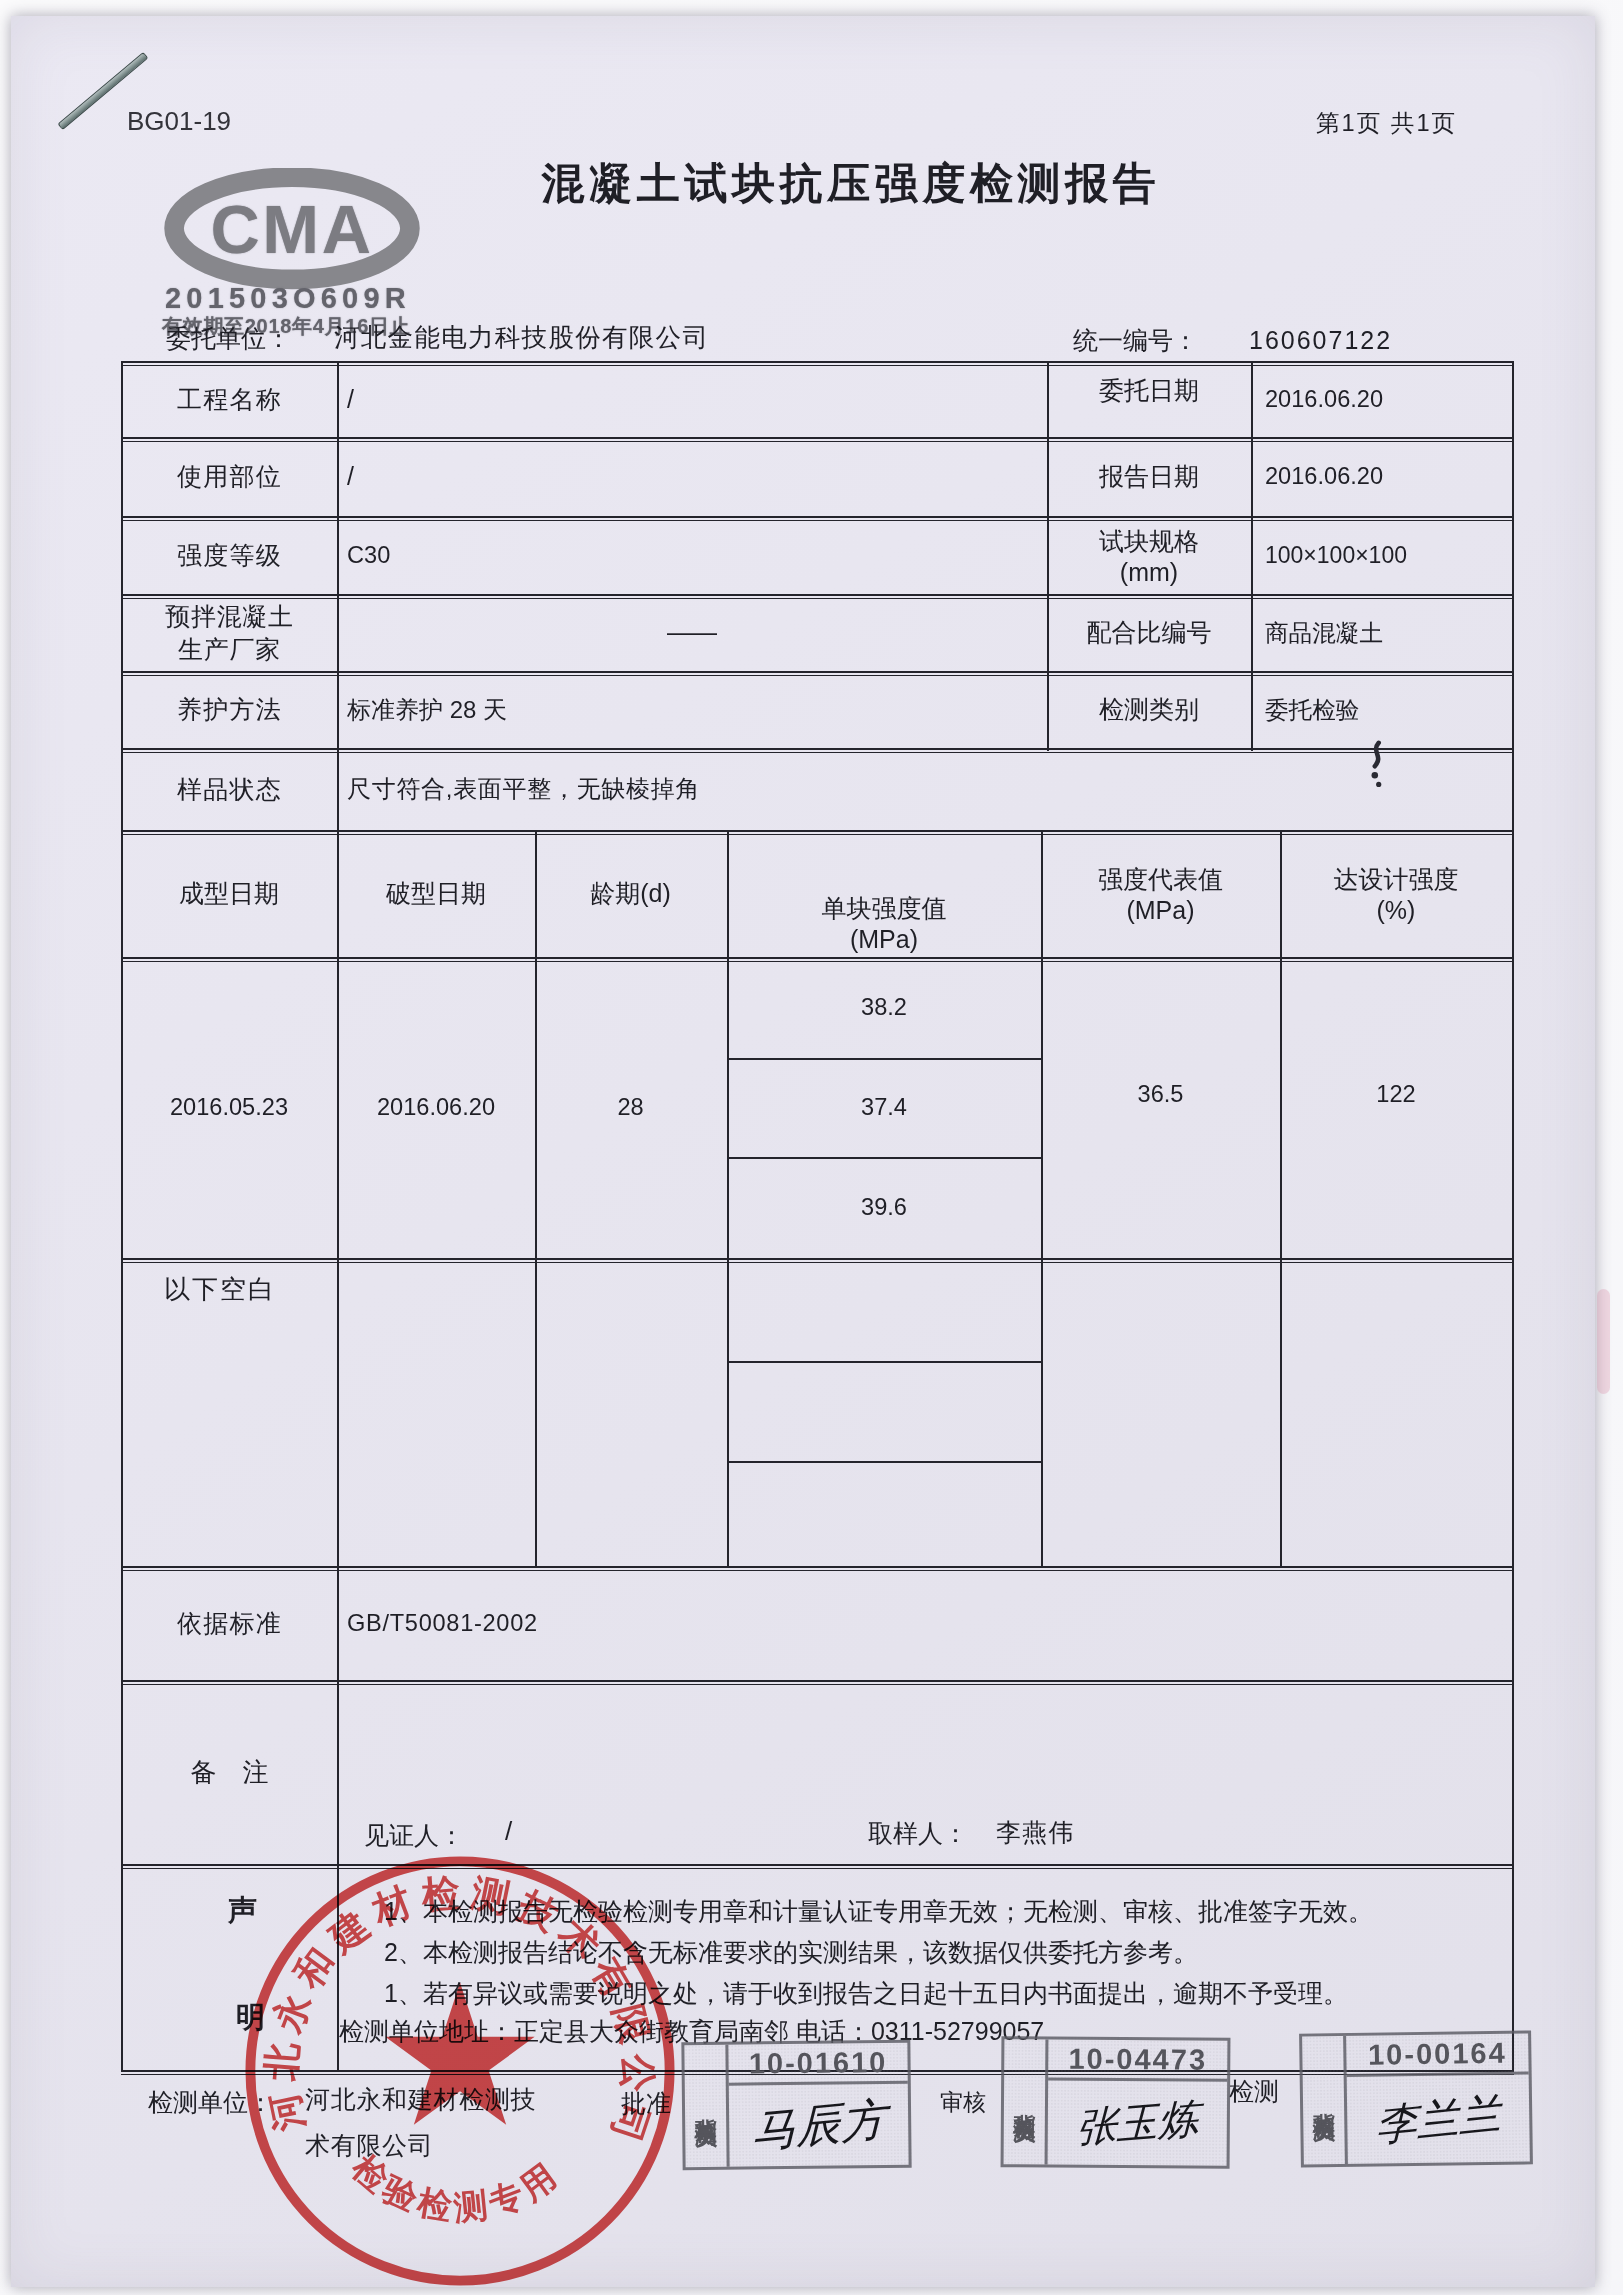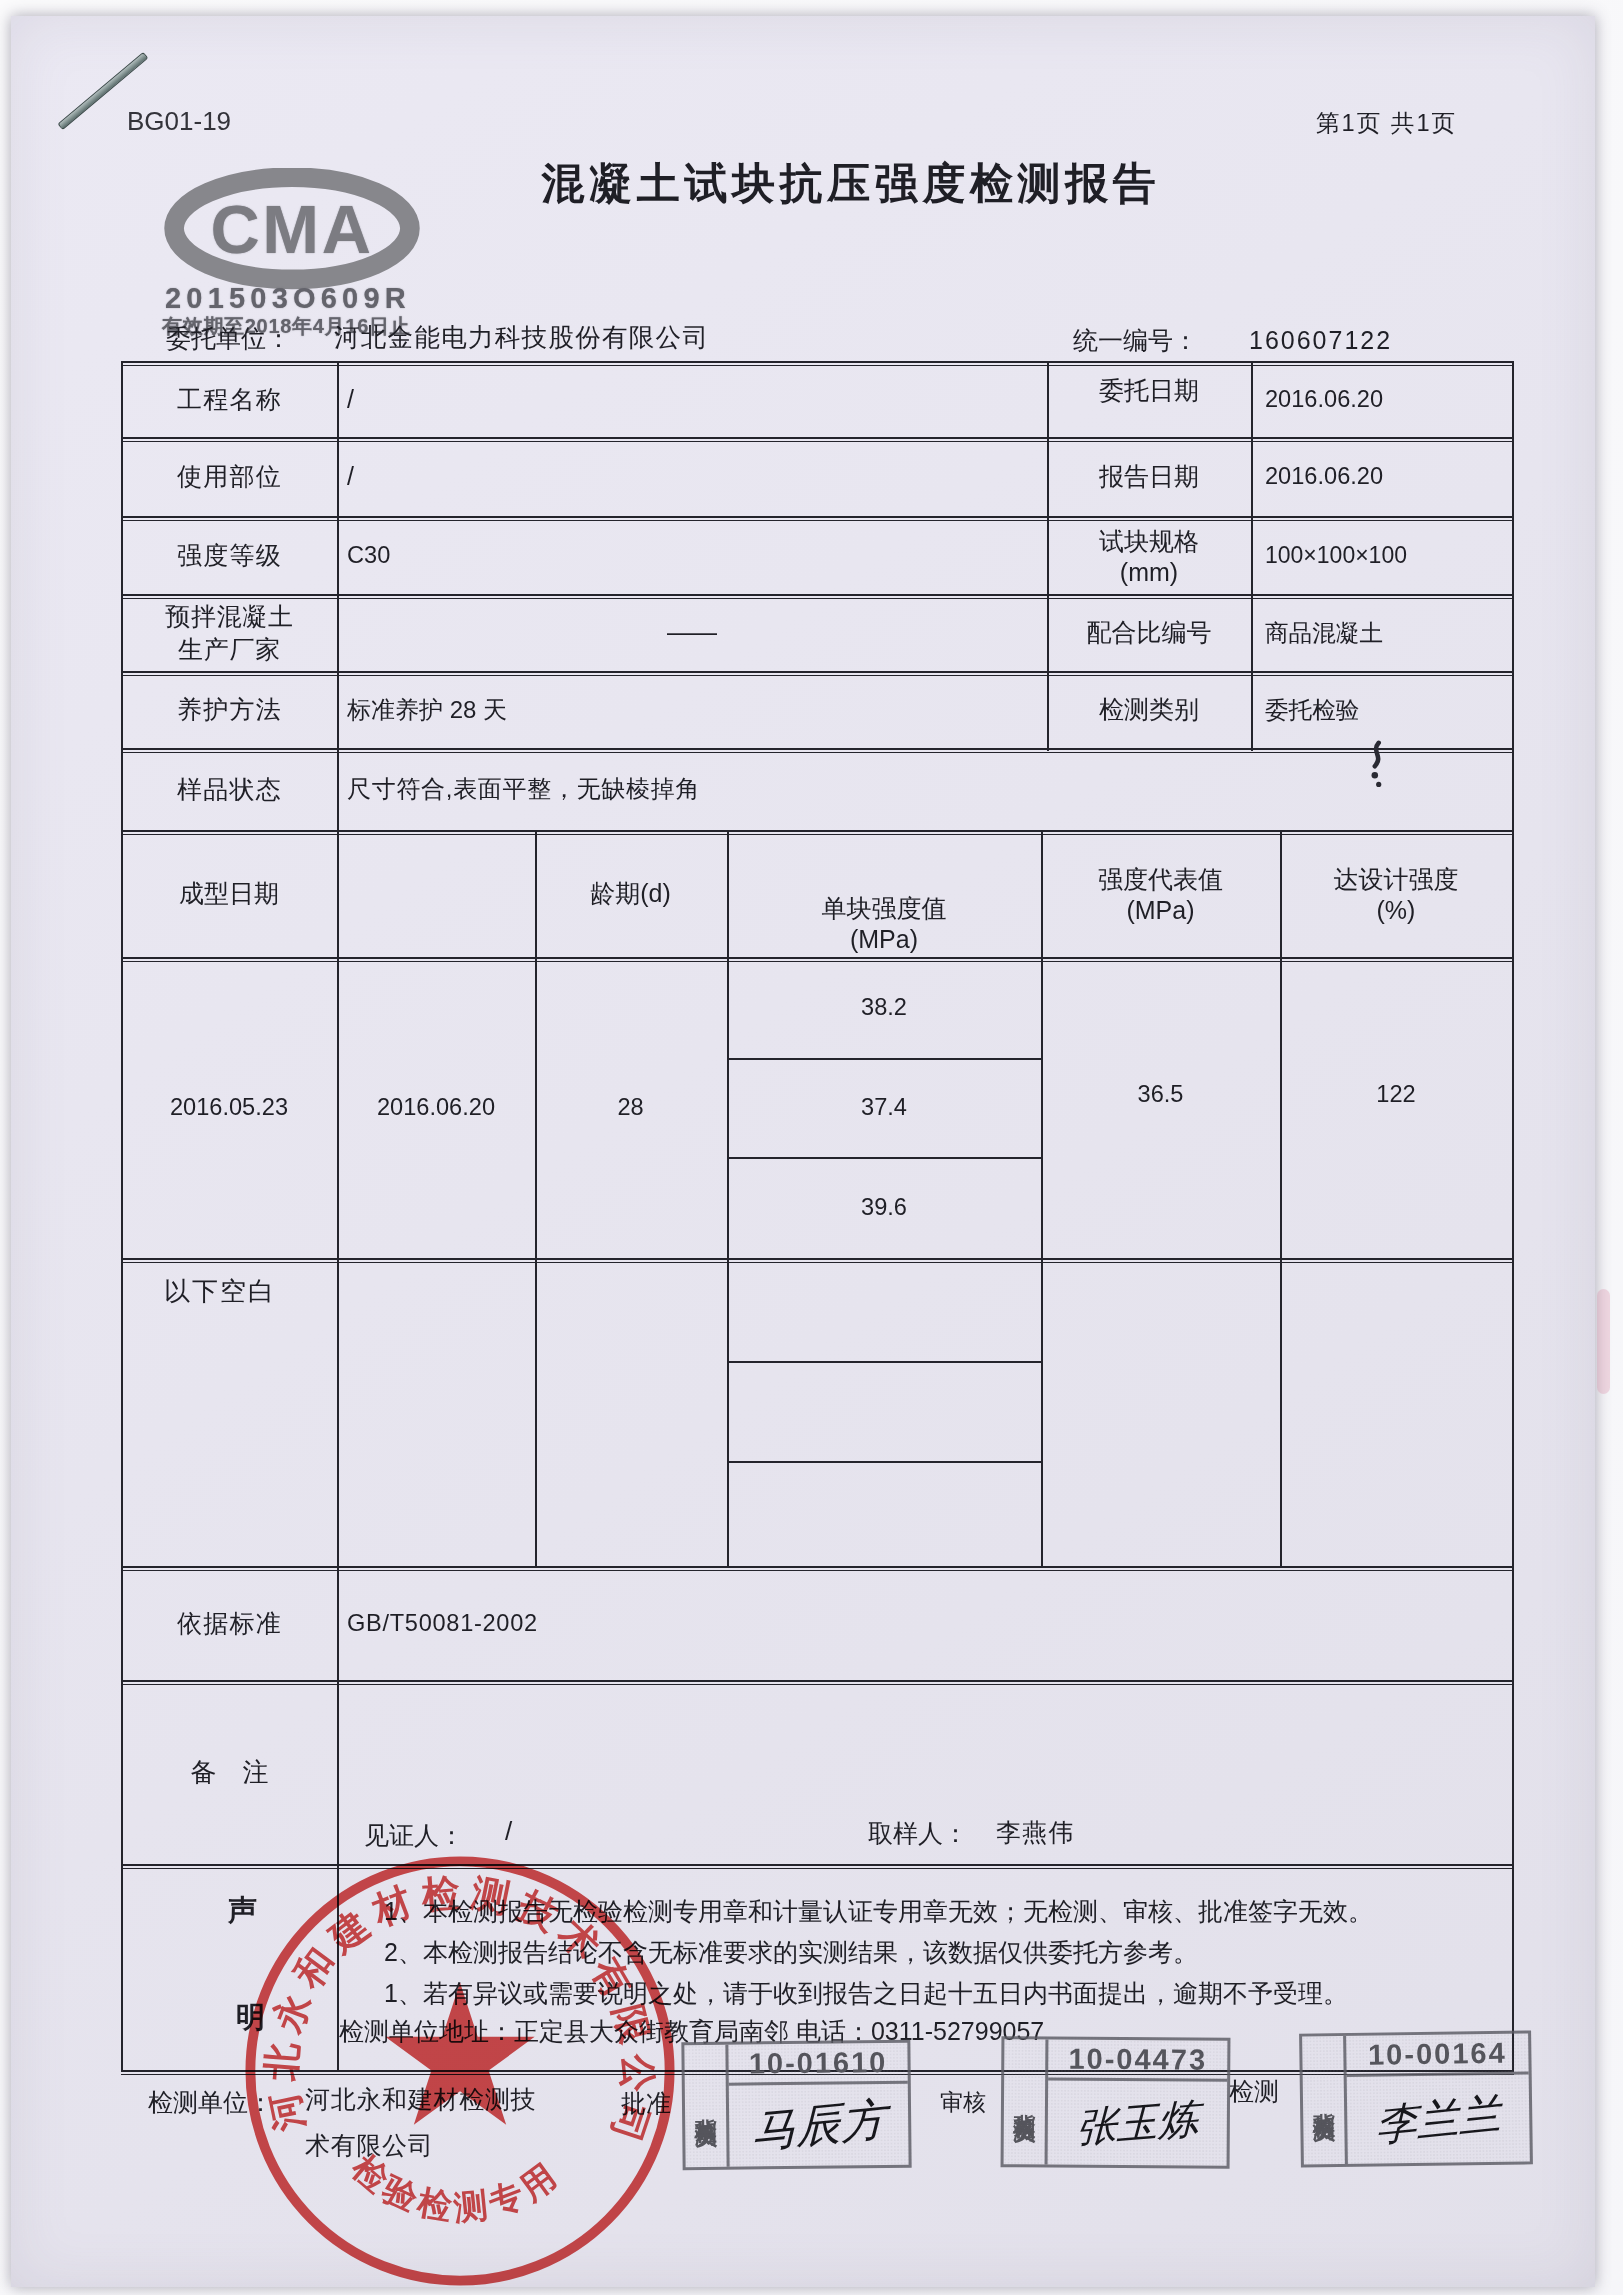--- a/index.html
+++ b/index.html
@@ -111,38 +111,39 @@
 
   <div class="cell" style="left:128px; top:671px; width:203px; height:77px; font-size:25px; letter-spacing:1.3px;">养护方法</div>
   <div class="cellL" style="left:347px; top:671px; width:655px; height:77px; font-size:24px;">标准养护 28 天</div>
   <div class="cell" style="left:1047px; top:671px; width:204px; height:77px; font-size:25px;">检测类别</div>
   <div class="cellL" style="left:1265px; top:671px; width:236px; height:77px; font-size:23.6px;">委托检验</div>
 
   <div class="cell" style="left:128px; top:748px; width:203px; height:82px; font-size:25px; letter-spacing:1.3px;">样品状态</div>
   <div class="cellL" style="left:347px; top:748px; width:1113px; height:82px; font-size:24px; letter-spacing:0.7px;">尺寸符合,表面平整，无缺棱掉角</div>
 
   <div class="cell" style="left:121px; top:830px; width:216px; height:127px; font-size:25px;">成型日期</div>
+  <div class="cell" style="left:337px; top:830px; width:198px; height:127px; font-size:25px;">破型日期</div>
   <div class="cell" style="left:535px; top:830px; width:191px; height:127px; font-size:25px;">龄期(d)</div>
   <div class="cell" style="left:727px; top:876px; width:314px; height:93px; font-size:25px;">单块强度值
 (MPa)</div>
   <div class="cell" style="left:1041px; top:830px; width:239px; height:127px; font-size:25px;">强度代表值
 (MPa)</div>
   <div class="cell" style="left:1280px; top:830px; width:232px; height:127px; font-size:25px;">达设计强度
 (%)</div>
 
   <div class="cell" style="left:121px; top:957px; width:216px; height:301px; font-size:23.6px;">2016.05.23</div>
   <div class="cell" style="left:337px; top:957px; width:198px; height:301px; font-size:23.6px;">2016.06.20</div>
   <div class="cell" style="left:535px; top:957px; width:191px; height:301px; font-size:23.6px;">28</div>
   <div class="cell" style="left:727px; top:957px; width:314px; height:101px; font-size:23.6px;">38.2</div>
   <div class="cell" style="left:727px; top:1058px; width:314px; height:98px; font-size:23.6px;">37.4</div>
   <div class="cell" style="left:727px; top:1157px; width:314px; height:101px; font-size:23.6px;">39.6</div>
   <div class="cell" style="left:1041px; top:957px; width:239px; height:275px; font-size:23.6px;">36.5</div>
   <div class="cell" style="left:1280px; top:957px; width:232px; height:275px; font-size:23.6px;">122</div>
 
-  <div class="t" style="left:164px; top:1276px; font-size:26px; letter-spacing:2px;">以下空白</div>
+  <div class="t" style="left:164px; top:1276px; font-size:26px; letter-spacing:2px;font-family:Liberation Mono, monospace;">以下空白</div>
 
   <div class="cell" style="left:128px; top:1566px; width:203px; height:114px; font-size:25px; letter-spacing:1.3px;">依据标准</div>
   <div class="cellL" style="left:347px; top:1566px; width:785px; height:114px; font-size:23.6px; letter-spacing:0.7px;">GB/T50081-2002</div>
 
   <div class="cell" style="left:128px; top:1680px; width:203px; height:185px; font-size:26px;">备　注</div>
   <div class="t" style="left:364px; top:1820px; font-size:25px;">见证人：</div>
   <div class="t" style="left:505px; top:1816px; font-size:26px;">/</div>
   <div class="t" style="left:868px; top:1818px; font-size:25px;">取样人：</div>
   <div class="t" style="left:996px; top:1817px; font-size:25px; letter-spacing:1.3px;">李燕伟</div>
 

